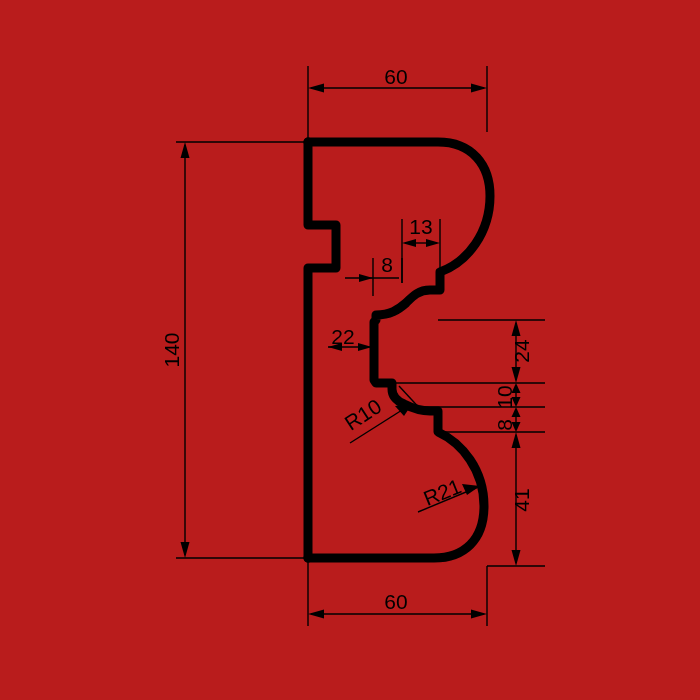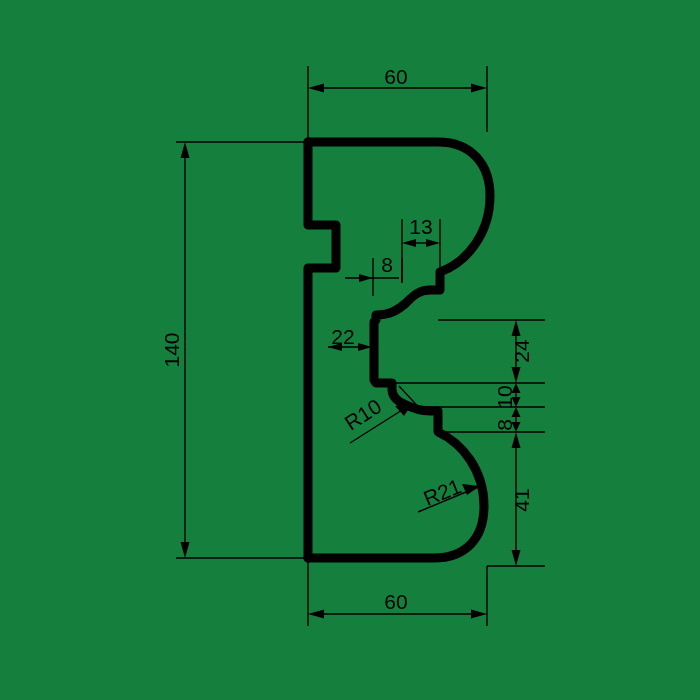--- a/index.html
+++ b/index.html
@@ -2,21 +2,21 @@
 <html><head>
 <meta charset="utf-8">
 <title>Molding Profile Drawing</title>
 <style>
   html,body{margin:0;padding:0;background:#ffffff;}
   body{
     width:700px;height:700px;overflow:hidden;
     font-family:"Liberation Sans", sans-serif;
     -webkit-font-smoothing:antialiased;
   }
-  #stage{position:relative;width:700px;height:700px;background:#15803d;}
+  #stage{position:relative;width:700px;height:700px;background:#b91c1c;}
   svg{display:block;}
   .dimtext{
     font-family:"Liberation Sans", sans-serif;
     font-size:21px;
     fill:#000;
     dominant-baseline:middle;
     text-anchor:middle;
     letter-spacing:0px;
   }
 </style>

